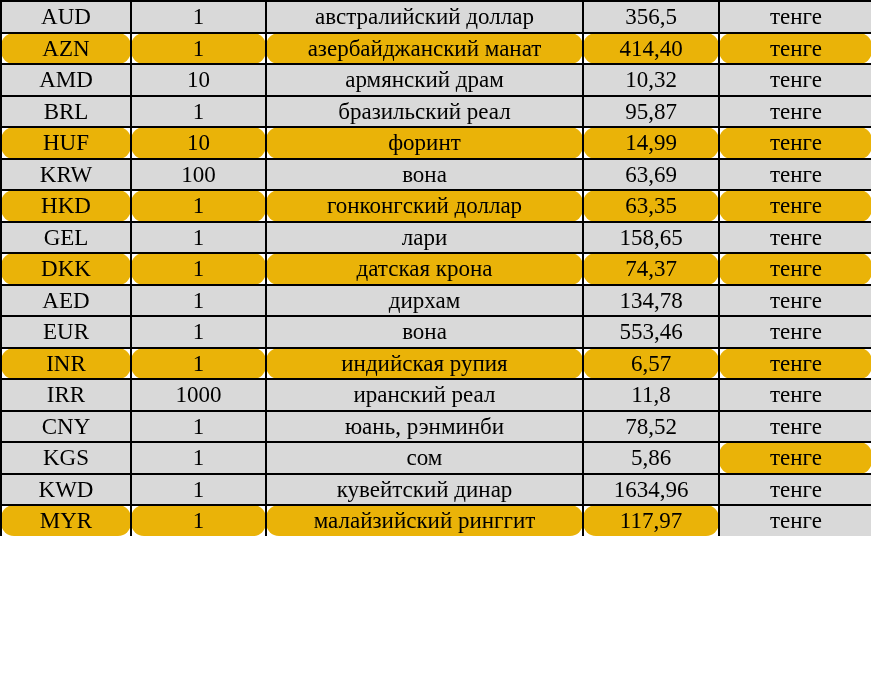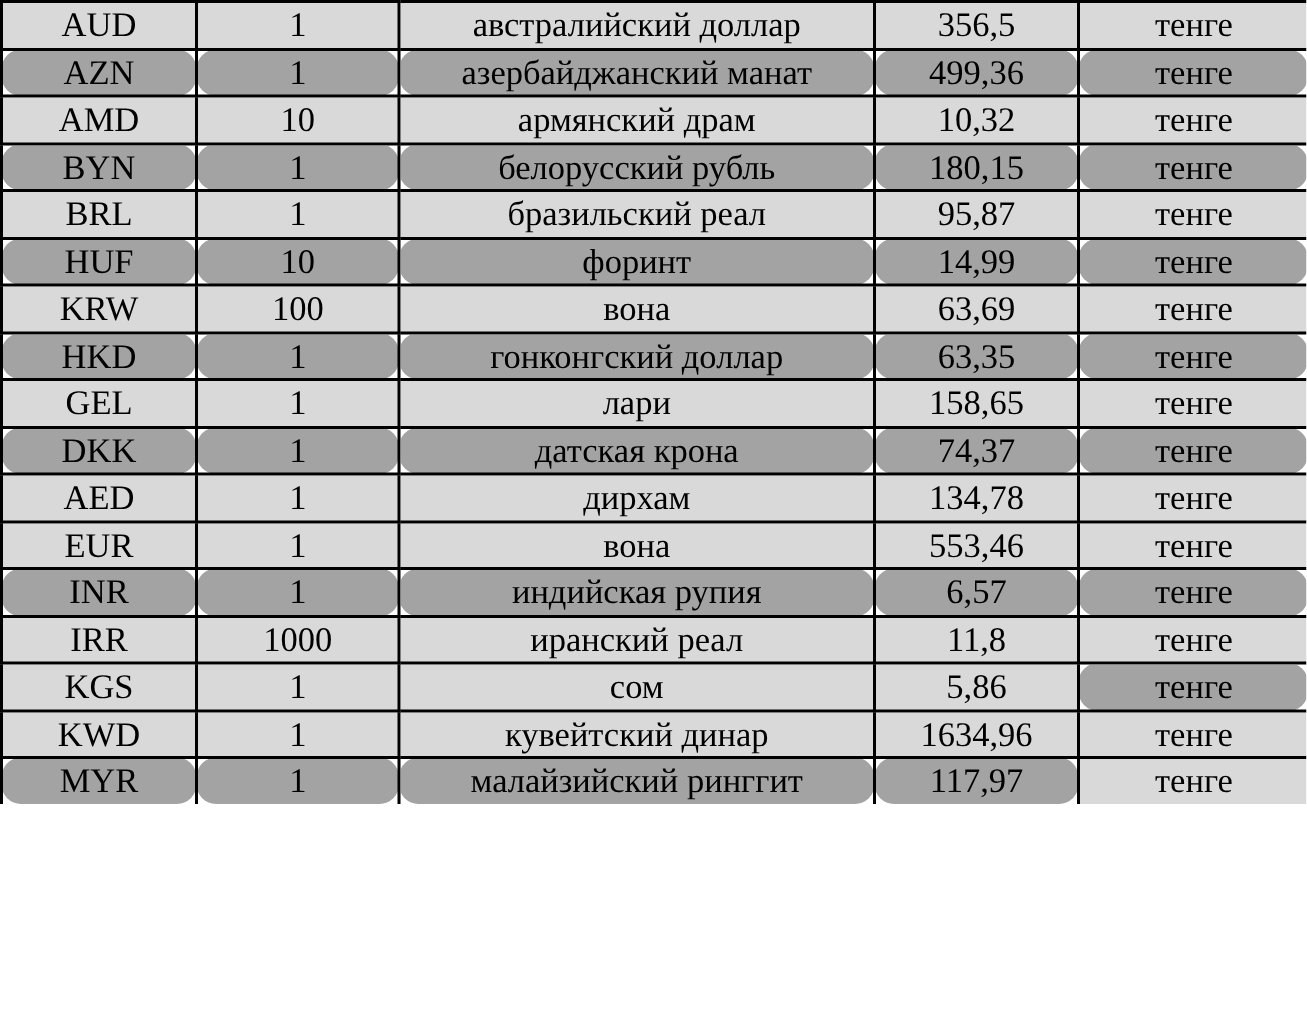--- a/index.html
+++ b/index.html
@@ -29,21 +29,21 @@
     vertical-align: middle;
     font-size: 23px;
     line-height: 1;
     overflow: hidden;
     white-space: nowrap;
   }
   
   table.rates td:last-child { border-right: none; }
   table.rates tr:last-child td { border-bottom: none; }
   .bg-gray  { background: #d9d9d9; }
-  .bg-white { background: #a3a3a3; border-radius: 13px; }
+  .bg-white { background: #eab308; border-radius: 13px; }
   .resize-handle {
     position: absolute;
     left: 856px;
     top: 667px;
     width: 13px;
     height: 8px;
     background: #3d55a8;
   }
 </style>
 </head>
@@ -64,36 +64,29 @@
       <td class="bg-gray">AUD</td>
       <td class="bg-gray">1</td>
       <td class="bg-gray">австралийский доллар</td>
       <td class="bg-gray">356,5</td>
       <td class="bg-gray">тенге</td>
     </tr>
         <tr>
       <td class="bg-white">AZN</td>
       <td class="bg-white">1</td>
       <td class="bg-white">азербайджанский манат</td>
-      <td class="bg-white">499,36</td>
+      <td class="bg-white">414,40</td>
       <td class="bg-white">тенге</td>
     </tr>
         <tr>
       <td class="bg-gray">AMD</td>
       <td class="bg-gray">10</td>
       <td class="bg-gray">армянский драм</td>
       <td class="bg-gray">10,32</td>
       <td class="bg-gray">тенге</td>
-    </tr>
-        <tr>
-      <td class="bg-white">BYN</td>
-      <td class="bg-white">1</td>
-      <td class="bg-white">белорусский рубль</td>
-      <td class="bg-white">180,15</td>
-      <td class="bg-white">тенге</td>
     </tr>
         <tr>
       <td class="bg-gray">BRL</td>
       <td class="bg-gray">1</td>
       <td class="bg-gray">бразильский реал</td>
       <td class="bg-gray">95,87</td>
       <td class="bg-gray">тенге</td>
     </tr>
         <tr>
       <td class="bg-white">HUF</td>
@@ -152,20 +145,27 @@
       <td class="bg-white">тенге</td>
     </tr>
         <tr>
       <td class="bg-gray">IRR</td>
       <td class="bg-gray">1000</td>
       <td class="bg-gray">иранский реал</td>
       <td class="bg-gray">11,8</td>
       <td class="bg-gray">тенге</td>
     </tr>
         <tr>
+      <td class="bg-gray">CNY</td>
+      <td class="bg-gray">1</td>
+      <td class="bg-gray">юань, рэнминби</td>
+      <td class="bg-gray">78,52</td>
+      <td class="bg-gray">тенге</td>
+    </tr>
+        <tr>
       <td class="bg-gray">KGS</td>
       <td class="bg-gray">1</td>
       <td class="bg-gray">сом</td>
       <td class="bg-gray">5,86</td>
       <td class="bg-white">тенге</td>
     </tr>
         <tr>
       <td class="bg-gray">KWD</td>
       <td class="bg-gray">1</td>
       <td class="bg-gray">кувейтский динар</td>

